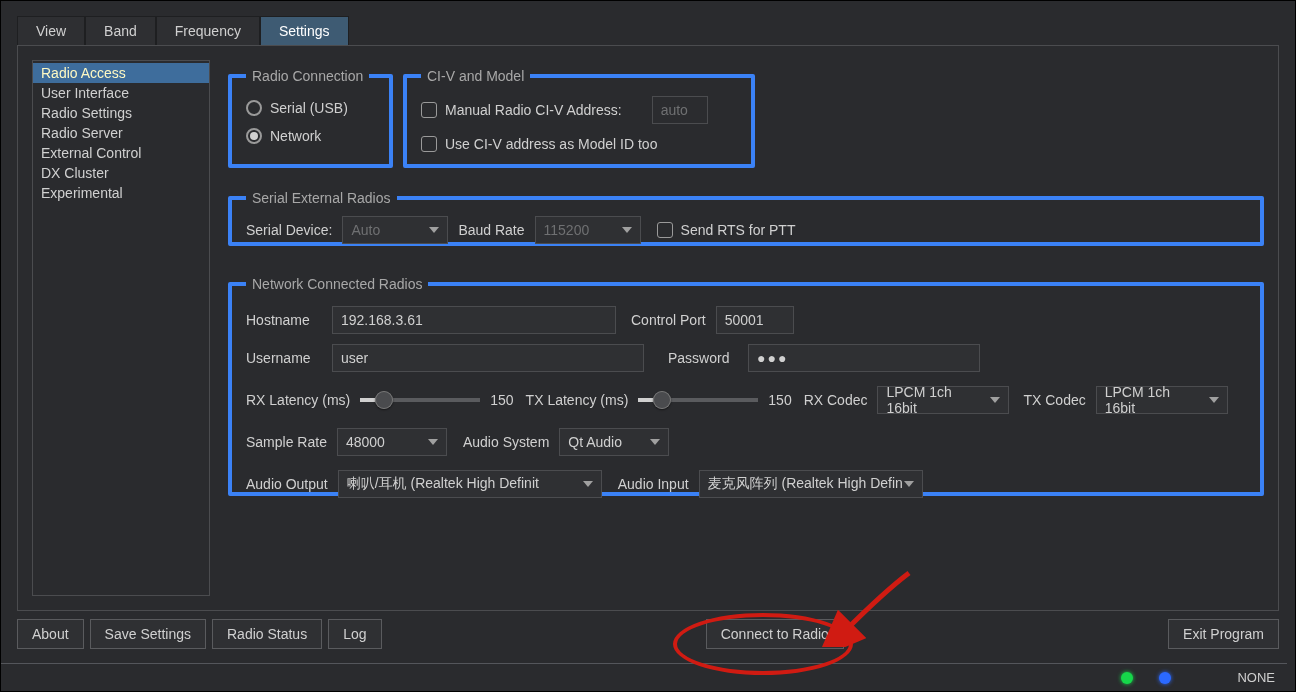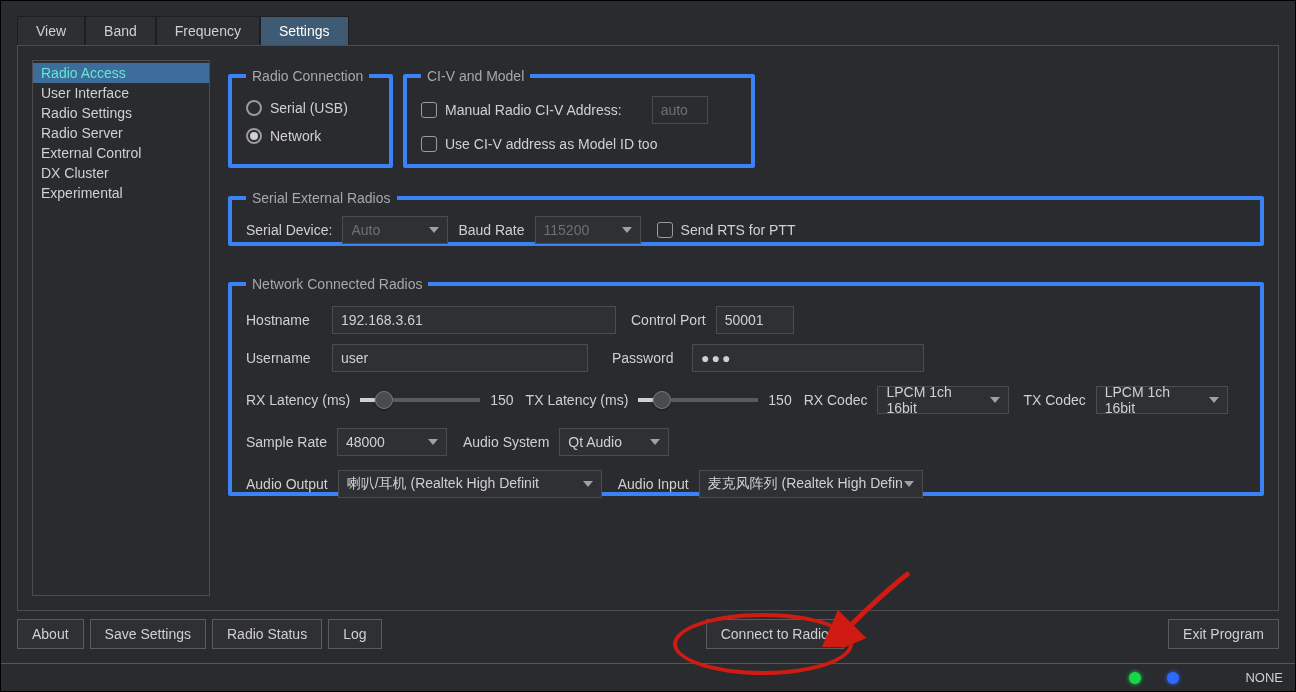--- a/index.html
+++ b/index.html
@@ -7,21 +7,21 @@
   .root{position:relative;width:1296px;height:692px;border:1px solid #000;}
   
   .tabbar{position:absolute;left:16px;top:14px;height:30px;display:flex;align-items:flex-end;}
   .tab{padding:6px 18px;border:1px solid #1e1f21;border-bottom:none;background:#2e2f32;color:#d0d0d0;cursor:pointer;margin-right:0;}
   .tab.active{background:#3e5b73;color:#fff;}
   
   .panel{position:absolute;left:16px;top:44px;right:16px;bottom:80px;border:1px solid #4b4c4f;}
   
   .sidelist{position:absolute;left:14px;top:14px;width:178px;bottom:14px;border:1px solid #4b4c4f;padding-top:2px;}
   .sideitem{padding:2px 8px;cursor:pointer;color:#d0d0d0;}
-  .sideitem.active{background:#3e6d9c;color:#5eead4;}
+  .sideitem.active{background:#3e6d9c;color:#fef9c3;}
   
   .content{position:absolute;left:210px;right:14px;top:14px;bottom:14px;}
   fieldset{border:4px solid #3b82f6;border-radius:2px;margin:0;color:#a8a8a8;}
   fieldset>legend{color:#a8a8a8;padding:0 6px;font-size:14px;}
   .row{display:flex;align-items:center;gap:10px;}
   
   .radio{display:inline-flex;align-items:center;gap:8px;cursor:pointer;color:#d0d0d0;}
   .radio .knob{width:16px;height:16px;border:2px solid #9a9a9a;border-radius:50%;display:inline-block;position:relative;}
   .radio.checked .knob::after{content:"";position:absolute;left:2px;top:2px;width:8px;height:8px;border-radius:50%;background:#d0d0d0;}
   .checkbox{display:inline-flex;align-items:center;gap:8px;cursor:pointer;color:#d0d0d0;}
@@ -40,21 +40,21 @@
   .slider .thumb{position:absolute;top:50%;width:18px;height:18px;border-radius:50%;background:#4a4b4e;box-shadow:inset 0 0 0 1px #777, 0 1px 2px rgba(0,0,0,.5);transform:translate(-50%,-50%);}
   
   .radioconn{position:absolute;left:0;top:8px;width:165px;height:100px;padding:16px 14px 14px 14px;}
   .civ{position:absolute;left:175px;top:8px;width:352px;height:100px;padding:12px 14px 14px 14px;}
   .serialfs{position:absolute;left:0;top:130px;right:0;height:56px;padding:10px 14px 12px 14px;}
   .netfs{position:absolute;left:0;top:216px;right:0;height:220px;padding:14px 28px 14px 14px;}
   .label{color:#d0d0d0;}
   
   .footer{position:absolute;left:16px;right:16px;bottom:40px;height:34px;display:flex;align-items:center;}
   .footer .spacer{flex:1;}
-  .statusbar{position:absolute;left:0;right:0;bottom:0;height:28px;border-top:1px solid #54565b;display:flex;align-items:center;justify-content:flex-end;padding-right:12px;gap:26px;color:#cfcfcf;font-size:13px;}
+  .statusbar{position:absolute;left:0;right:8px;bottom:0;height:28px;border-top:1px solid #54565b;display:flex;align-items:center;justify-content:flex-end;padding-right:12px;gap:26px;color:#cfcfcf;font-size:13px;}
   .led{width:12px;height:12px;border-radius:50%;}
   .led.green{background:#16d64a;box-shadow:0 0 4px #16d64a;}
   .led.blue{background:#2b69ff;box-shadow:0 0 4px #2b69ff;}
   
   .anno{position:absolute;pointer-events:none;}
   .ellipse{left:672px;bottom:16px;width:180px;height:62px;border:4px solid #d01b12;border-radius:50%;}
 </style>
 </head>
 <body>
 
@@ -133,21 +133,21 @@
 
         <div class="row" style="margin-bottom:10px;">
           <span class="label" style="width:76px;">Hostname</span>
           <input class="input" style="width: 284px;" value="192.168.3.61">
           <span class="label" style="margin-left:5px;">Control Port</span>
           <input class="input" style="width: 78px;" value="50001">
         </div>
 
         <div class="row" style="margin-bottom:14px;">
           <span class="label" style="width:76px;">Username</span>
-          <input class="input" style="width: 256px;" value="user">
+          <input class="input" style="width: 312px;" value="user">
           <span class="label" style="margin-left:14px;width:70px;">Password</span>
           <input class="input" style="width: 232px; letter-spacing: 2px;" value="●●●">
         </div>
 
         <div class="row" style="margin-bottom:14px;">
           <span class="label">RX Latency (ms)</span>
           <div class="slider" style="width:120px;">
             <div class="track">
                 <div class="fill" style="width:20%;"></div>
                 <div class="thumb" style="left:20%;"></div>

